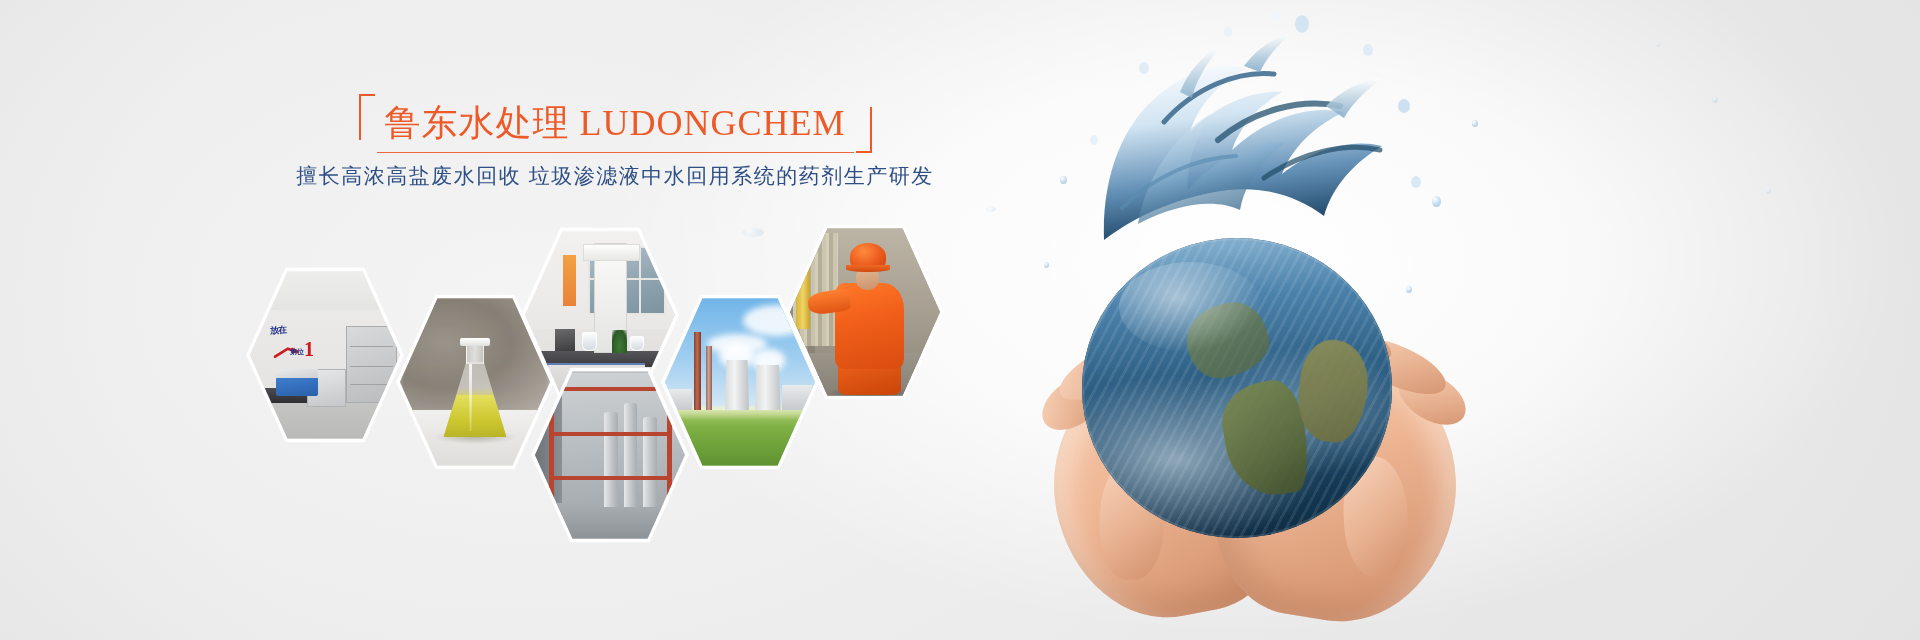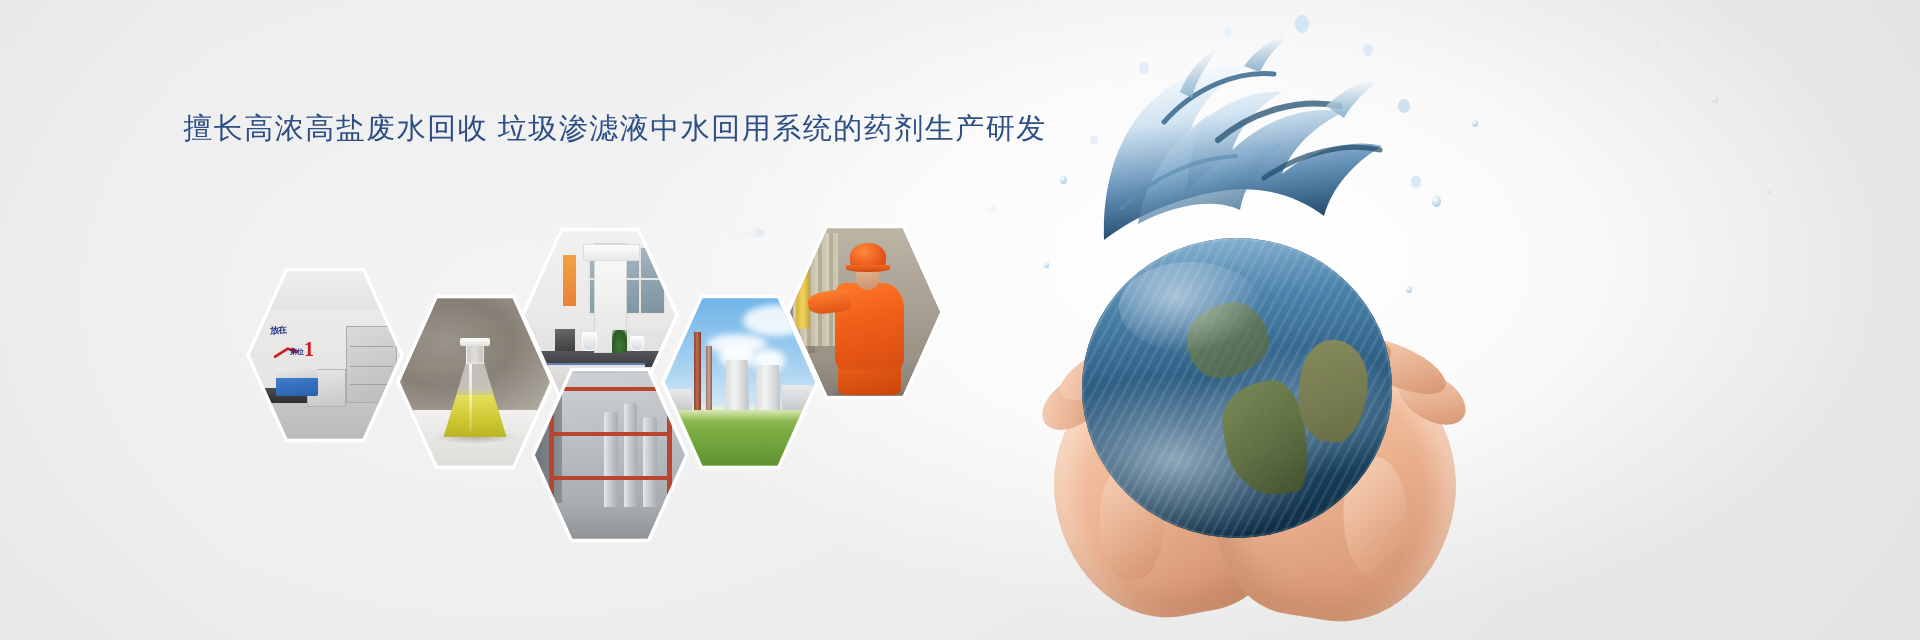--- a/index.html
+++ b/index.html
@@ -72,22 +72,22 @@
   #title-rule {
     position: absolute;
     left: 18px;
     right: 18px;
     bottom: -1px;
     height: 0;
     border-bottom: 1px solid #ef643a;
   }
   #slogan {
     display: block;
-    margin-top: 12px;
-    font-size: 29px;
+    margin-top: 4px;
+    font-size: 21px;
     line-height: 40px;
     letter-spacing: 1.5px;
     color: #2e4f85;
     white-space: nowrap;
     font-weight: 400;
   }
 
   
   #hexcluster {
     position: absolute;
@@ -514,20 +514,24 @@
   }
 </style>
 </head>
 <body>
 
 <div id="banner">
 
   <div id="vignette"></div>
 
   <div id="textblock">
+    <div id="title-wrap">
+      <span id="company-title">鲁东水处理 LUDONGCHEM</span>
+      <span id="title-rule"></span>
+    </div>
     <span id="slogan">擅长高浓高盐废水回收  垃圾渗滤液中水回用系统的药剂生产研发</span>
   </div>
 
   <div id="hexcluster">
 
     <div class="hex" id="hex-lab-slogan">
       <div class="inner">
         <div class="scene s-labslogan">
           <div class="ceil"></div>
           <div class="wall"></div>

